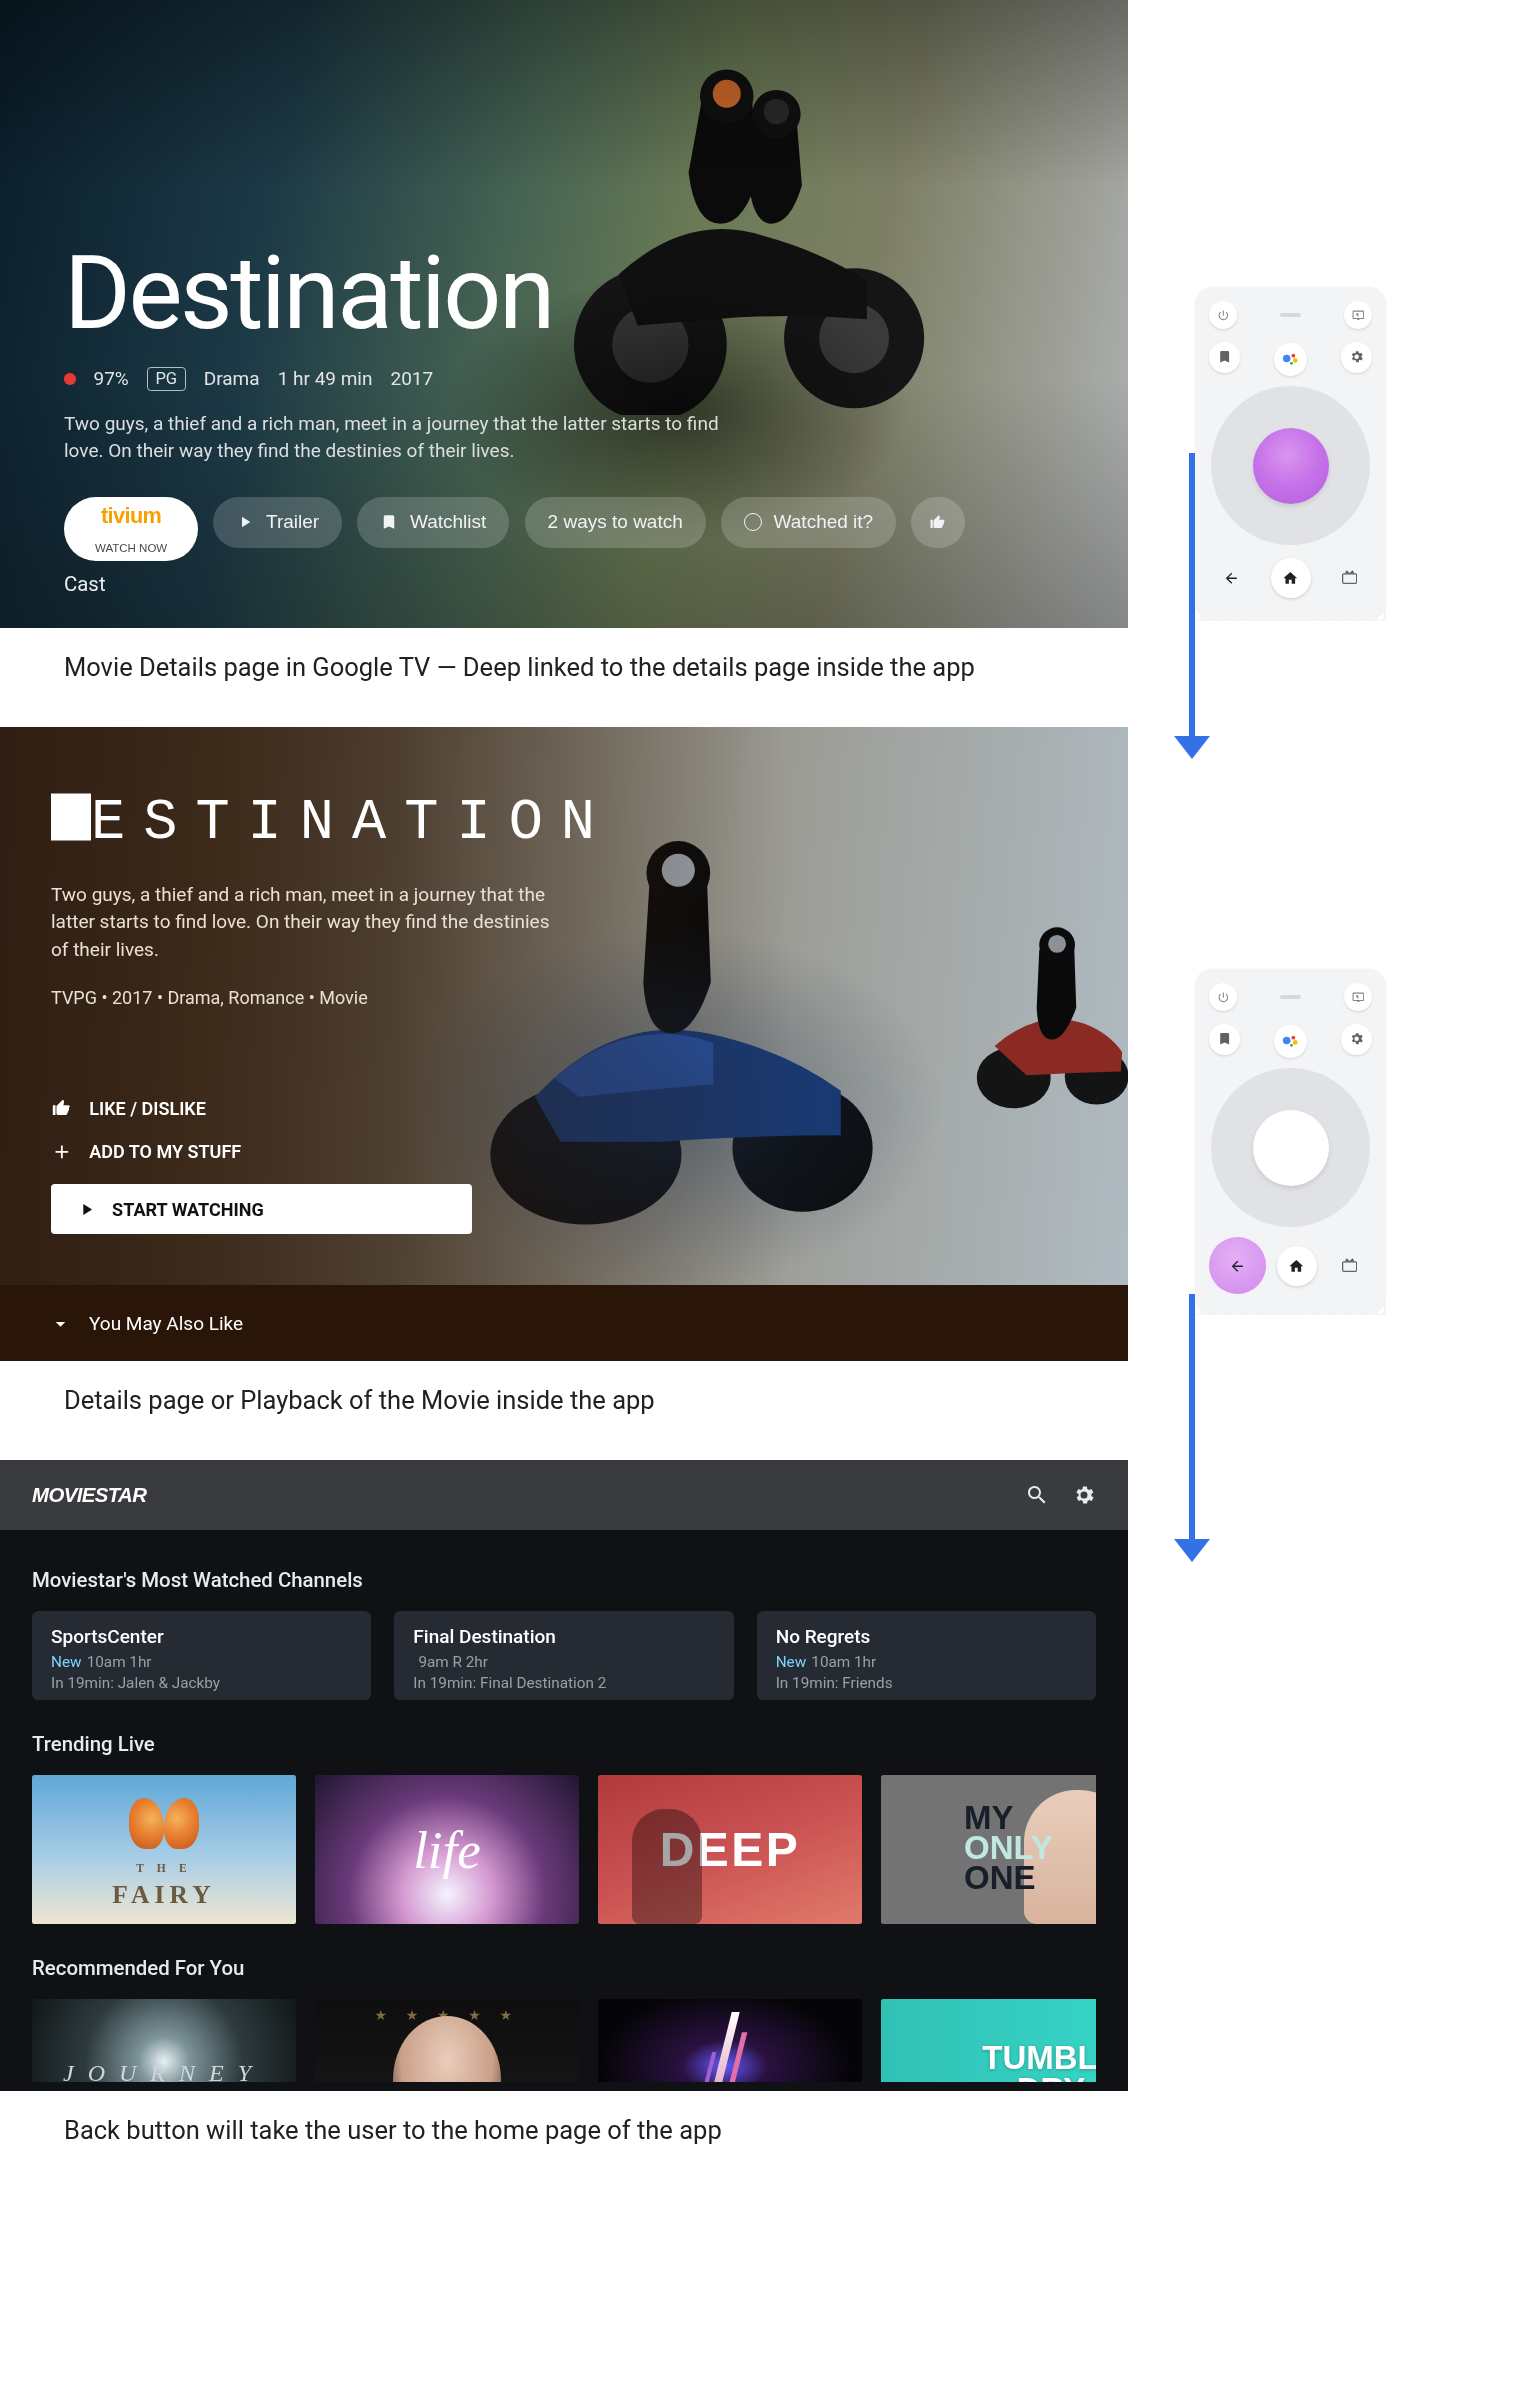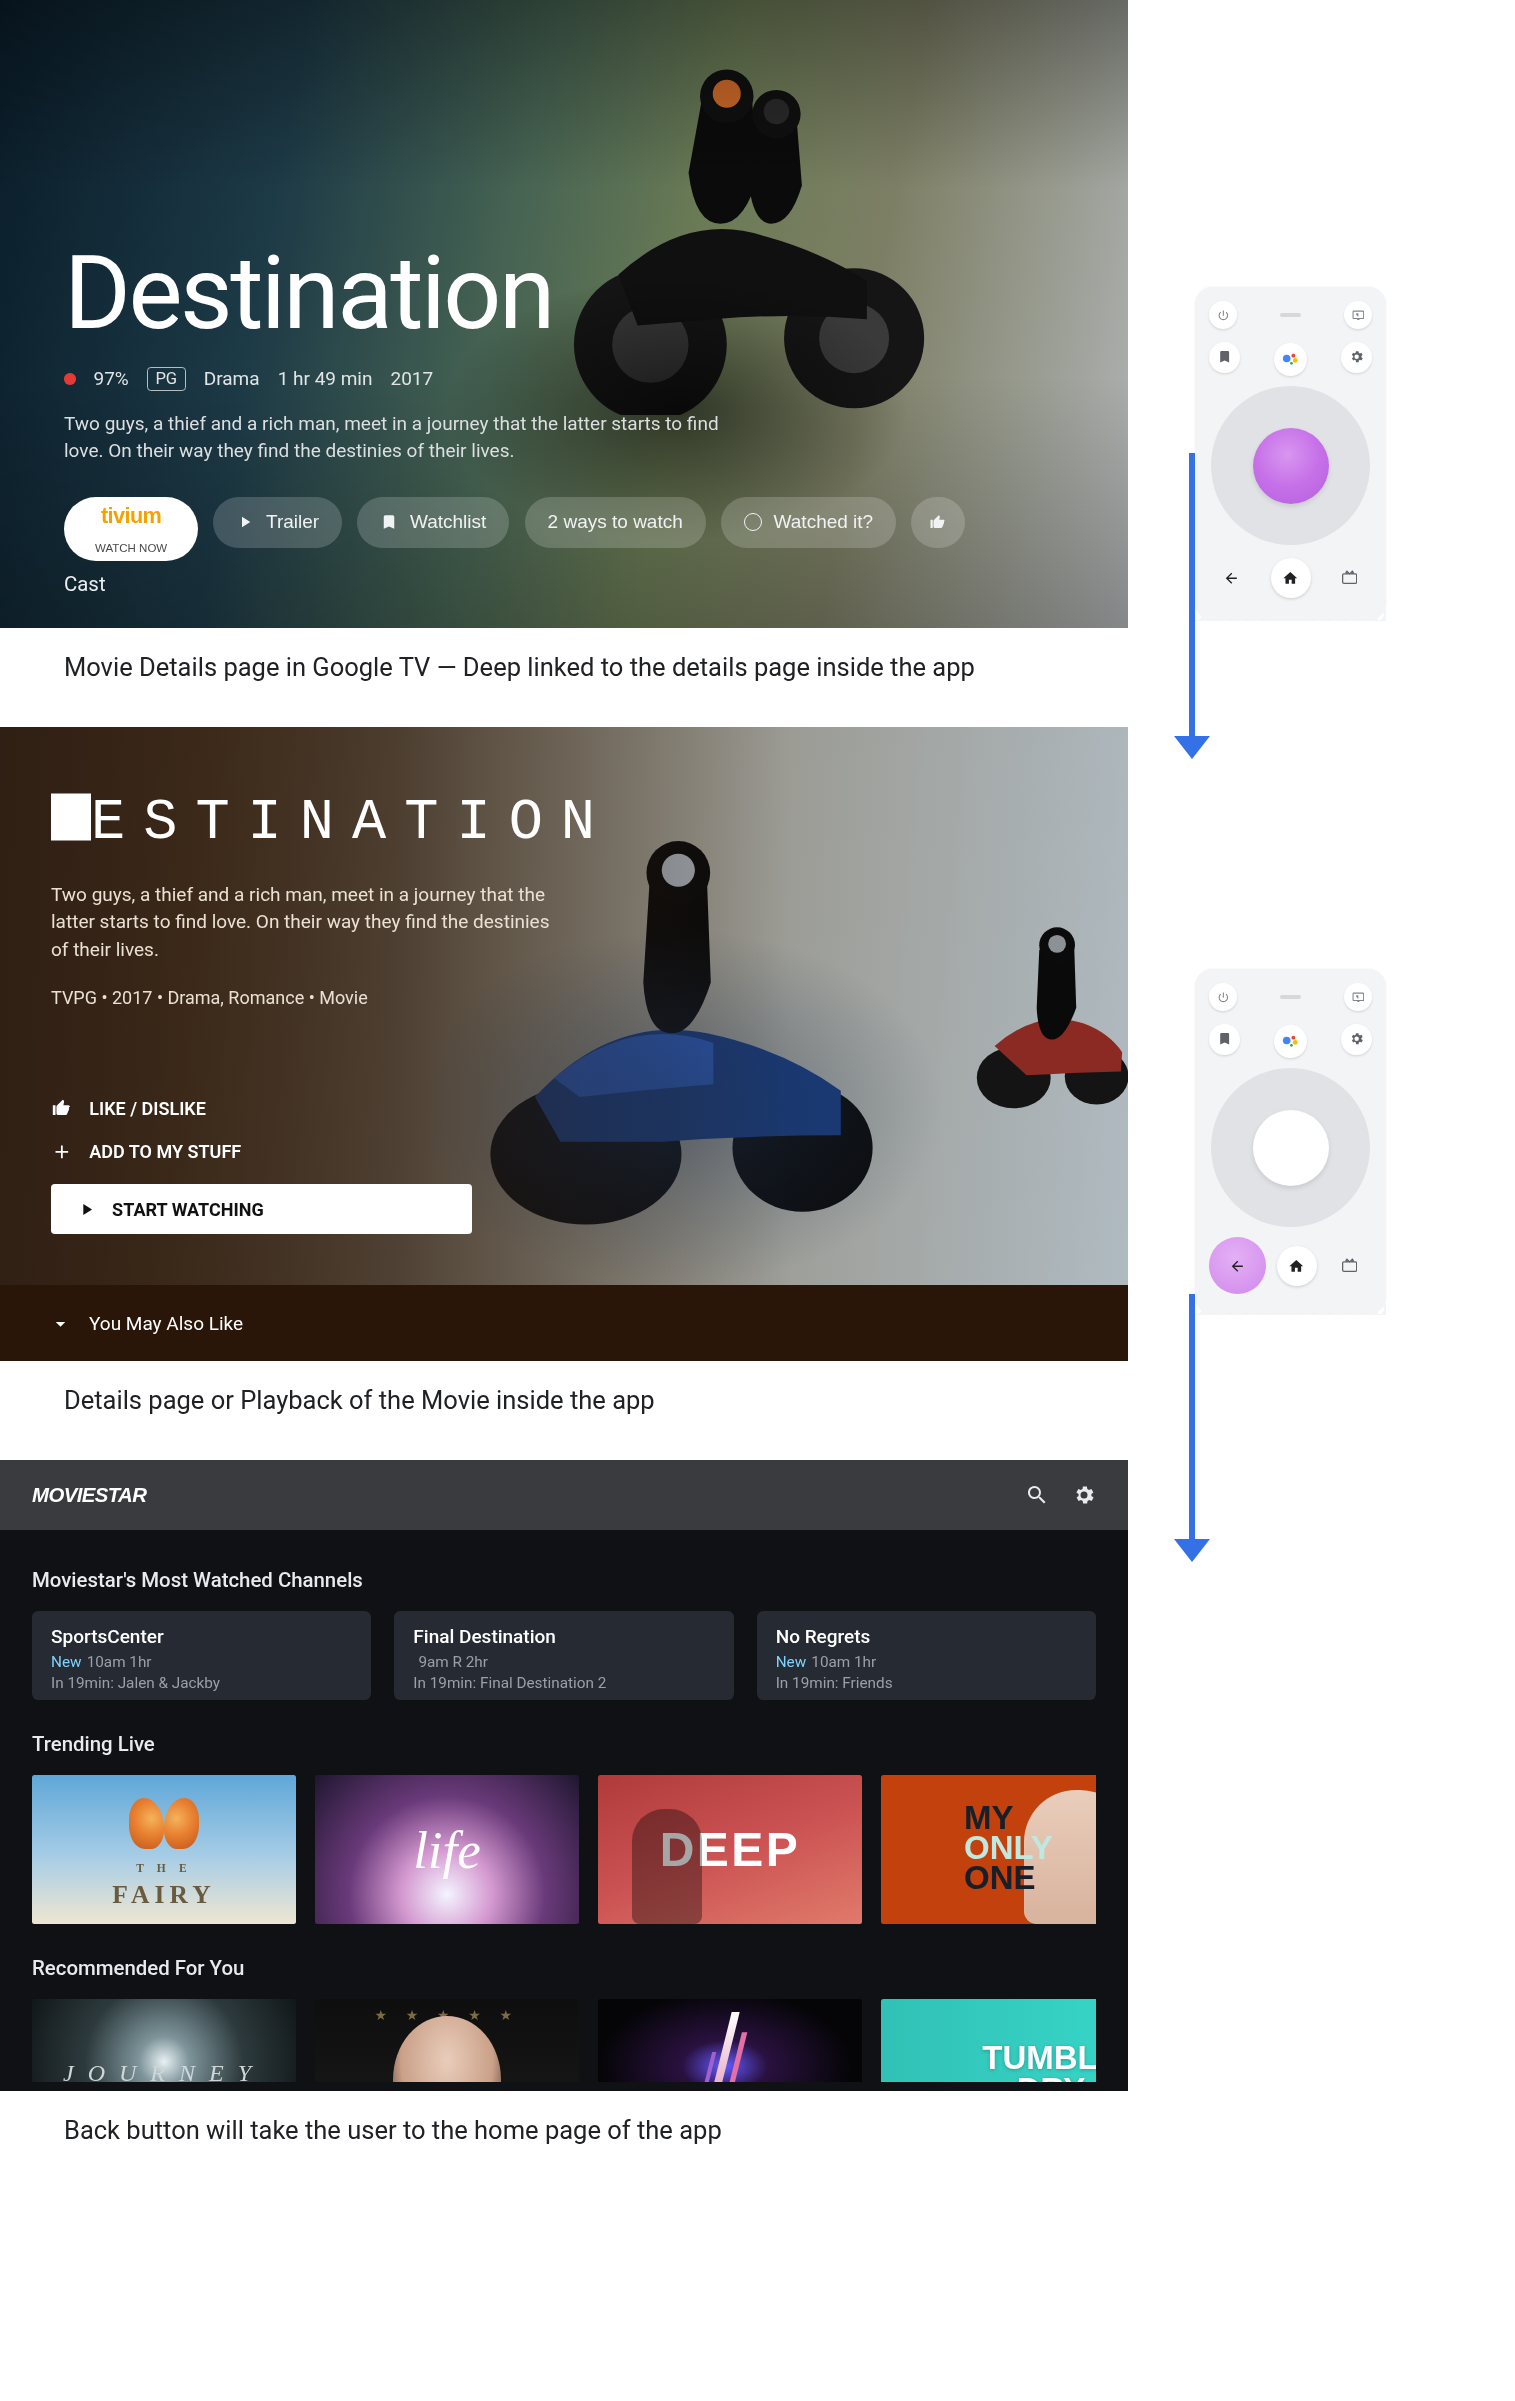--- a/index.html
+++ b/index.html
@@ -84,21 +84,21 @@
   .thumb.fairy .bfly::before,.thumb.fairy .bfly::after{content:"";position:absolute;top:0;width:35px;height:51px;background:radial-gradient(circle at 35% 40%, #f4b35c 0%, #e88030 45%, #c0541a 100%);border-radius:70% 50% 55% 45%;}
   .thumb.fairy .bfly::before{left:0;transform:scaleX(-1);}
   .thumb.fairy .bfly::after{right:0;}
   .thumb.fairy .t{position:absolute; bottom:18px; width:100%; text-align:center; letter-spacing:11.5px; font-size:15.3px; color:#6a5a3e;}
   .thumb.fairy .t b{font-size:25.5px; letter-spacing:5.1px; display:inline-block; transform:translateY(3.8px); margin:0 2.5px;}
   .thumb.life{ background:radial-gradient(circle at 50% 80%, #f4f4ff 0%, #d59ad1 25%, #6a3a7a 55%, #1f1630 100%);}
   .thumb.life .t{font-family:"Brush Script MT", cursive; font-size:53px; font-style:italic;}
   .thumb.deep{ background:linear-gradient(160deg,#b03a3a 0%, #cb5252 50%, #e07a6b 100%);}
   .thumb.deep .sil{position:absolute; left:34px; bottom:0; width:70px; height:115px; background:rgba(0,0,0,0.35); border-radius:32px 32px 7.6px 7.6px;}
   .thumb.deep .t{font-family:"Arial Narrow", sans-serif; font-weight:900; font-size:48px; letter-spacing:2.5px;}
-  .thumb.myone{ background:#c2410c;}
+  .thumb.myone{ background:#737373;}
   .thumb.myone .girl{position:absolute; right:12.7px; bottom:0; width:108px; height:134px; background:linear-gradient(180deg,#e9cdbb 0%, #d8b39d 100%); border-radius:52px 52px 12.7px 12.7px;}
   .thumb.myone .t{position:absolute; left:83px; top:28px; font-family:Arial, sans-serif; font-weight:900; font-size:33px; line-height:0.9; color:#17202a;}
   .thumb.myone .t .light{color:#bfe8e0;}
   .thumb.journey{ background:radial-gradient(circle at 50% 42%, #e8f1f3 0%, #7d949a 16%, #2d3a3d 50%, #0c1112 100%);}
   .thumb.journey .t{letter-spacing:14px; font-size:24px; color:#cfd6d8;}
   .thumb.comedian{ background:linear-gradient(180deg,#0e0e0e 0%, #1a1a1a 100%); position:relative;}
   .thumb.comedian .face{position:absolute; left:50%; top:16.6px; transform:translateX(-50%); width:108px; height:127px; background:radial-gradient(ellipse at 50% 35%, #e9cdbb 0%, #caa088 60%, #2a1f18 100%); border-radius:50% 50% 46% 46%;}
   .thumb.comedian .stars{position:absolute; top:7.6px; width:100%; text-align:center; color:#7d6b42; font-size:14px; letter-spacing:7.6px;}
   .thumb.source{ background:radial-gradient(ellipse at 48% 45%, #6359ff 0%, #2a1140 22%, #050507 65%);}
   .thumb.source .bolt{position:absolute; left:46%; top:12.7px; width:7.6px; height:102px; background:linear-gradient(180deg, #fff 0%, #e090b0 100%); transform:skewX(-14deg); box-shadow: 14px 19px 0 -1.3px #e070a5, -11.5px 38px 0 -1.9px #a060d0;}

